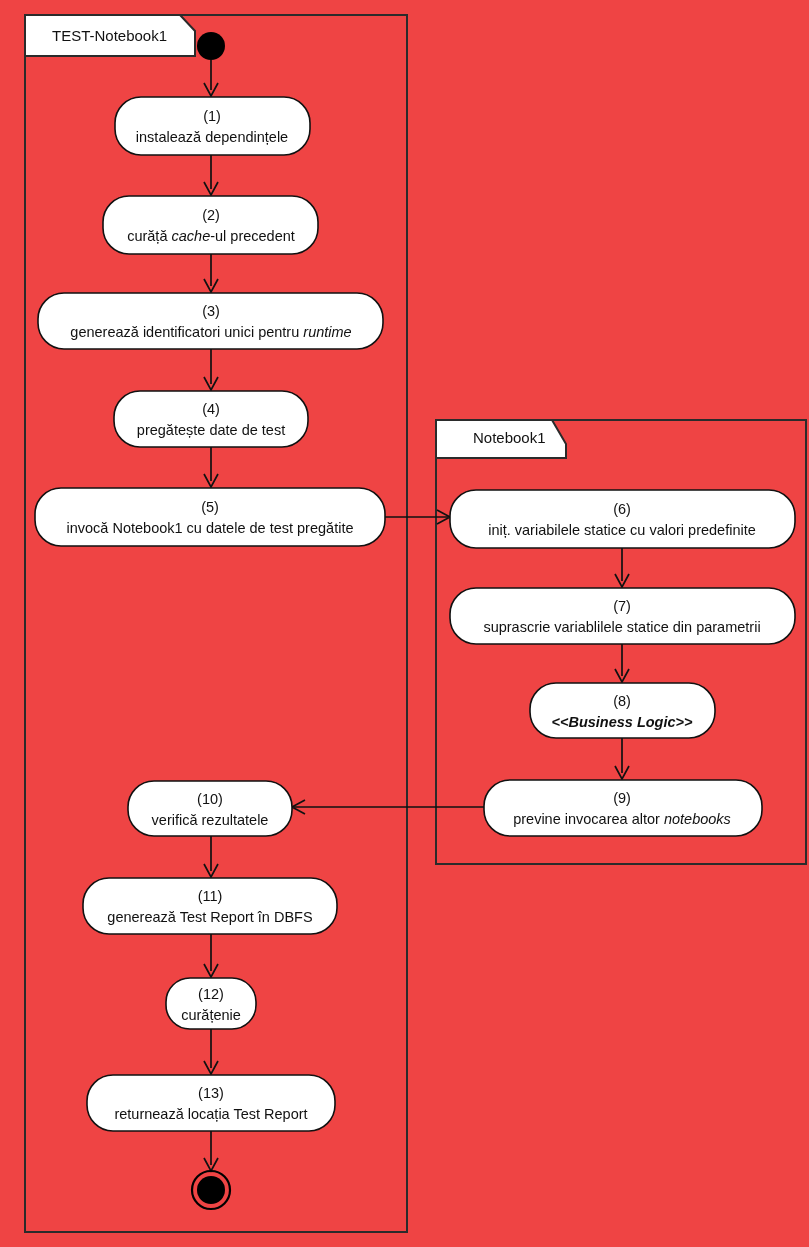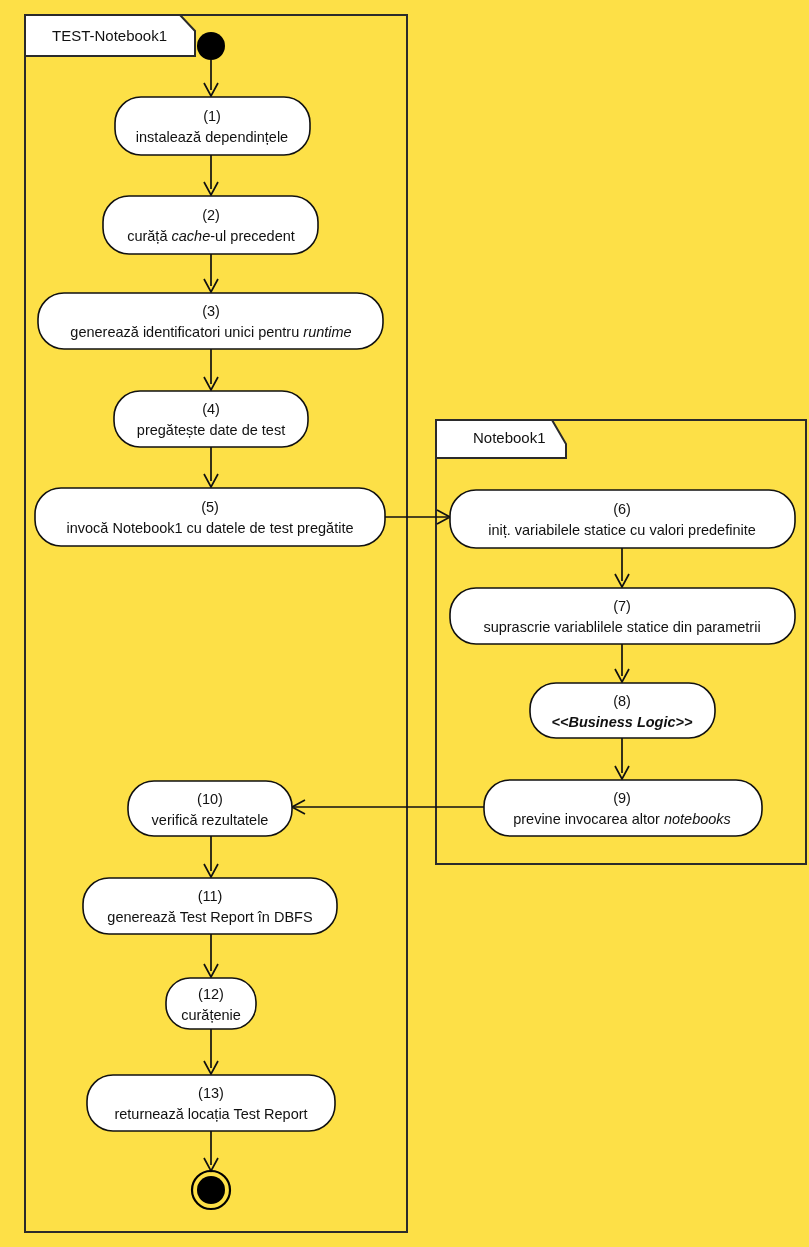--- a/index.html
+++ b/index.html
@@ -4,21 +4,21 @@
 <style>
   html, body {
     margin: 0;
     padding: 0;
     background: #ffffff;
   }
   #canvas {
     position: relative;
     width: 809px;
     height: 1247px;
-    background: #fde047;
+    background: #ef4444;
     font-family: "Liberation Sans", sans-serif;
     overflow: hidden;
   }
   svg.layer {
     position: absolute;
     top: 0;
     left: 0;
     width: 809px;
     height: 1247px;
   }

